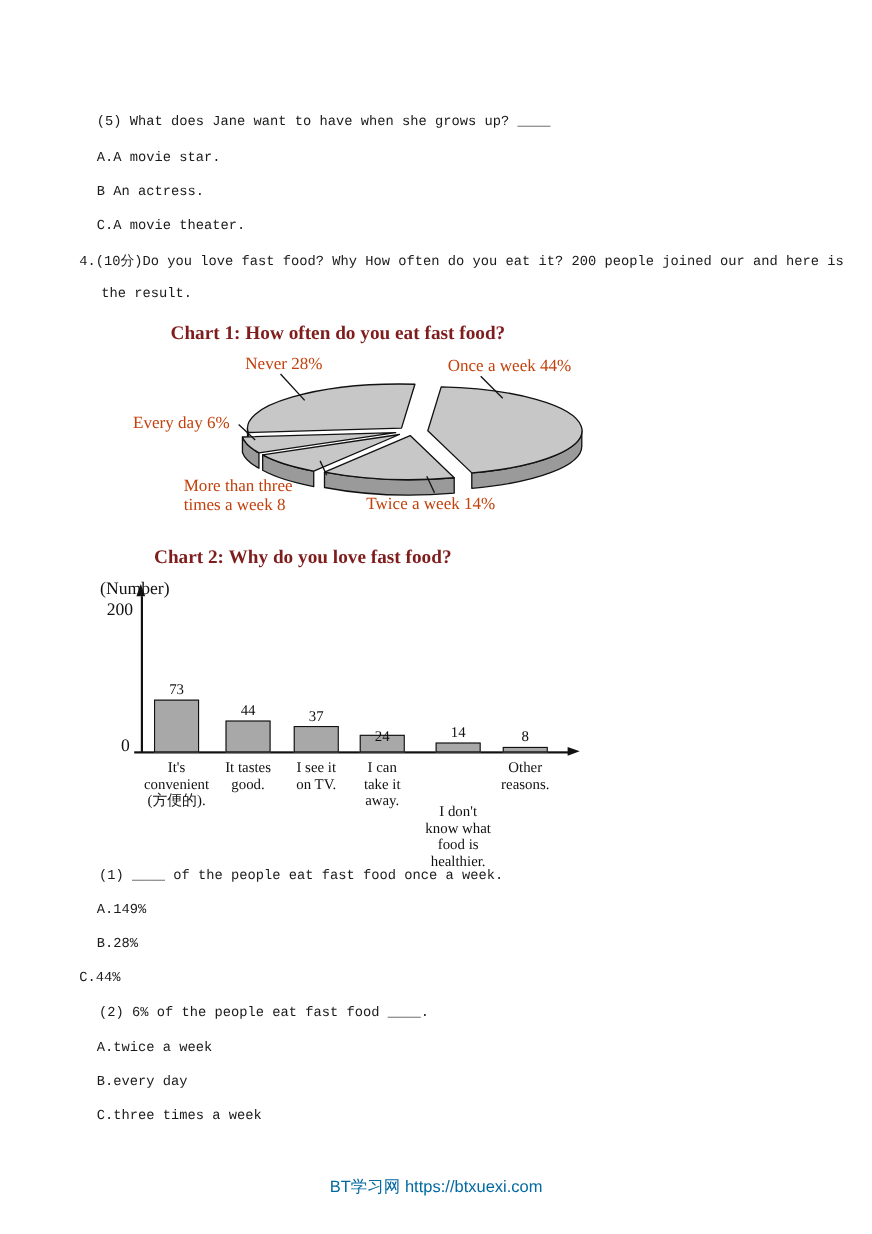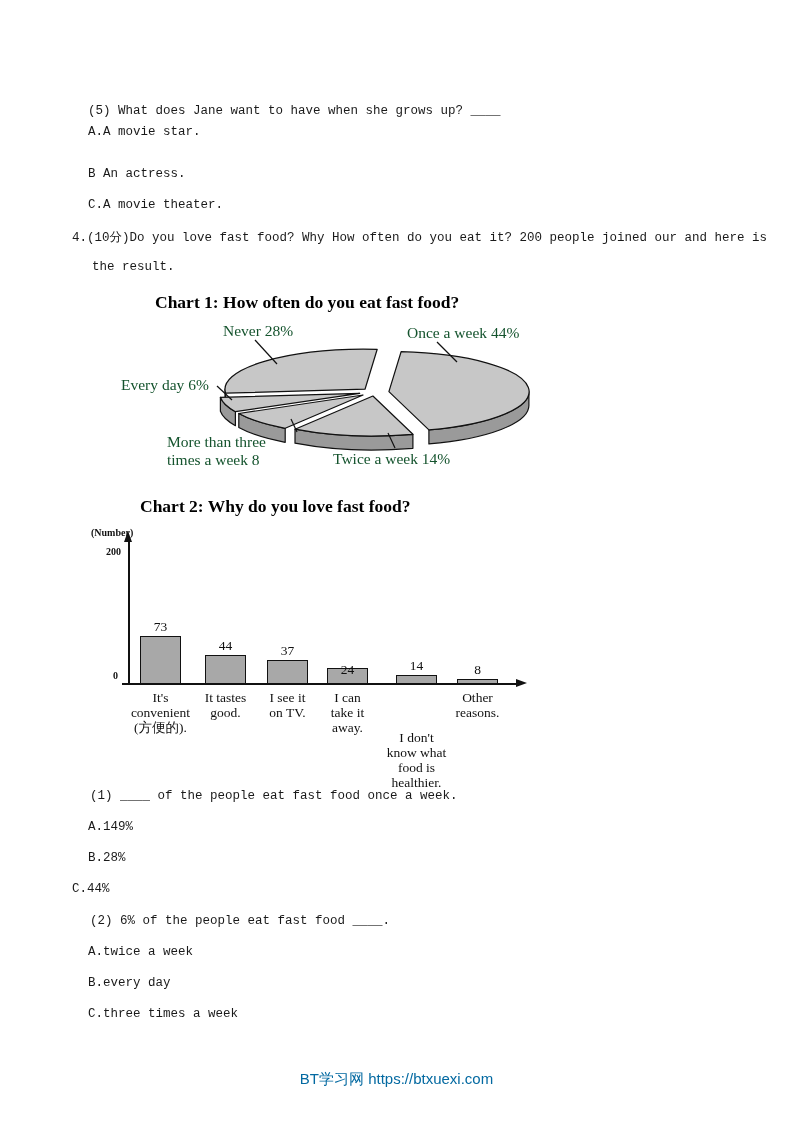--- a/index.html
+++ b/index.html
@@ -7,35 +7,35 @@
   .page {
     position:relative; width:793px; height:1122px; background:#fff; overflow:hidden;
     color:#1a1a1a;
     font-family:"Liberation Mono","DejaVu Sans Mono",monospace;
     font-size:12.5px;
     border-radius:11px;
   }
   .abs { position:absolute; white-space:pre; }
   .chart-title {
     position:absolute; font-family:"Liberation Serif","DejaVu Serif",serif;
-    font-weight:bold; font-size:17.5px; color:#000000; white-space:nowrap;
+    font-weight:bold; font-size:17.5px; color:#7f1d1d; white-space:nowrap;
   }
   .pie-wrap { position:absolute; width:560px; height:215px; }
   .pie-wrap svg { position:absolute; left:0; top:0; }
   .pie-label {
     position:absolute; font-family:"Liberation Serif","DejaVu Serif",serif;
-    font-size:15.5px; color:#14532d; white-space:nowrap;
+    font-size:15.5px; color:#c2410c; white-space:nowrap;
   }
   .pie-label.wrap2 { white-space:normal; width:124px; line-height:1.15; }
   .leader { stroke:#111; stroke-width:1.2; }
   .bar-wrap {
     position:absolute; width:470px; height:240px;
     font-family:"Liberation Serif","DejaVu Serif",serif; color:#111;
   }
-  .axis-text { position:absolute; font-size:10px; white-space:nowrap;font-weight:bold; }
+  .axis-text { position:absolute; font-size:16px; white-space:nowrap; }
   .y-axis { position:absolute; left:43px; top:18px; width:1.5px; height:142px; background:#111; }
   .x-axis { position:absolute; left:37px; top:159px; width:396px; height:1.5px; background:#111; }
   .arr-up { position:absolute; left:39.2px; top:7px; width:0; height:0;
     border-left:4.5px solid transparent; border-right:4.5px solid transparent; border-bottom:11px solid #111; }
   .arr-right { position:absolute; left:431px; top:155.2px; width:0; height:0;
     border-top:4.5px solid transparent; border-bottom:4.5px solid transparent; border-left:11px solid #111; }
   .bar { position:absolute; background:var(--bar-fill,#a8a8a8); border:1.3px solid #111; }
   .bar-value { position:absolute; text-align:center; font-size:13.5px; }
   .bar-cat { position:absolute; text-align:center; font-size:13.5px; line-height:15px; }
   .bar-cat span { display:block; }
@@ -43,21 +43,21 @@
     position:absolute; left:0; top:1070px; width:100%; text-align:center;
     font-family:"Liberation Sans","DejaVu Sans",sans-serif; font-size:15px; color:#0369a1;
   }
 </style>
 </head>
 <body>
 
 <div class="page" style="--bar-fill: #a8a8a8;">
 
   <div class="abs" style="left:88px;top:104px">(5) What does Jane want to have when she grows up? ____</div>
-  <div class="abs" style="left:88px;top:125px">A.A movie star.</div>
+  <div class="abs" style="left:88px;top:136px">A.A movie star.</div>
   <div class="abs" style="left:88px;top:167px">B An actress.</div>
   <div class="abs" style="left:88px;top:198px">C.A movie theater.</div>
 
   <div class="abs" style="left:72px;top:229px">4.(10分)Do you love fast food? Why How often do you eat it? 200 people joined our and here is</div>
   <div class="abs" style="left:92px;top:260px">the result.</div>
 
   <div class="chart-title" style="left:155px;top:292px">Chart 1: How often do you eat fast food?</div>
 
   <div class="pie-wrap" style="left:105px;top:320px">
     <svg width="560" height="215" viewBox="0 0 560 215">

